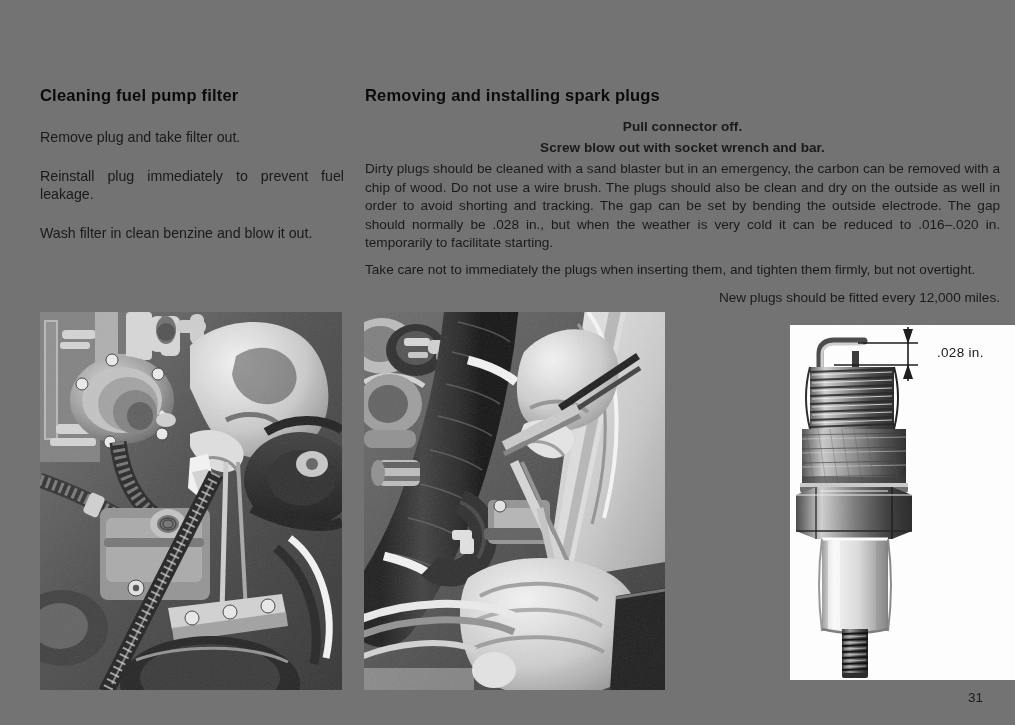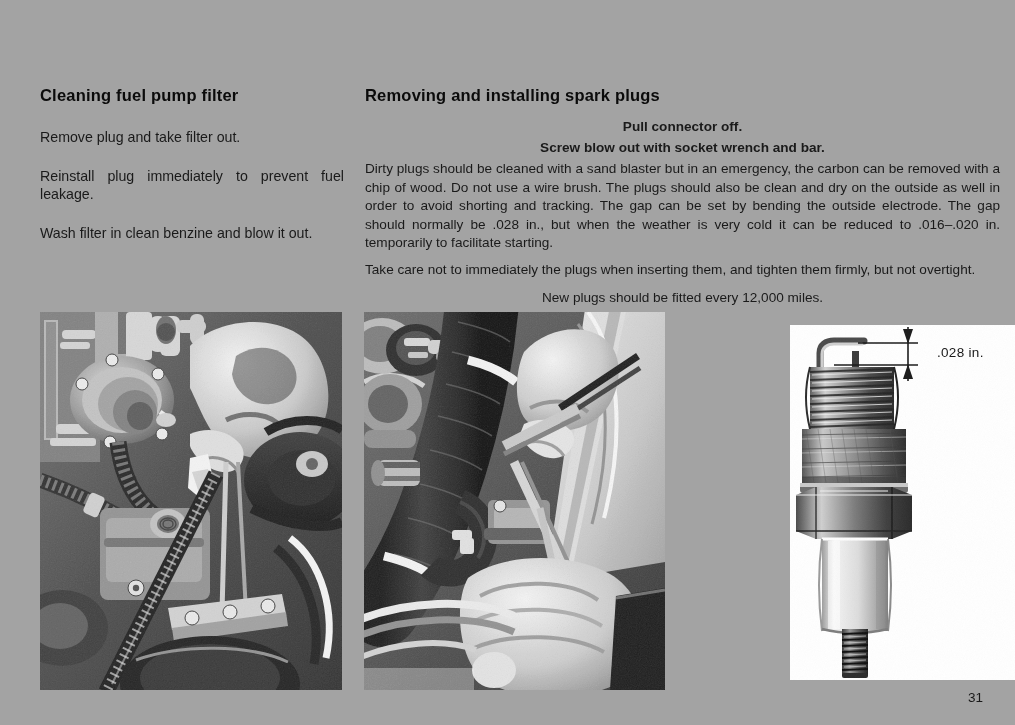--- a/index.html
+++ b/index.html
@@ -12,21 +12,21 @@
     height: 725px;
     position: relative;
     font-family: "Liberation Sans", sans-serif;
     color: #111111;
     overflow: hidden;
   }
 
   .page {
     position: absolute;
     inset: 0;
-    background: #a3a3a3;
+    background: #737373;
     padding-left: 32px;
   }
 
   
   .col-left {
     position: absolute;
     left: 40px;
     top: 86px;
     width: 304px;
   }
@@ -66,21 +66,21 @@
   .col-right .para.tight {
     margin-bottom: 3px;
     text-align: center;
     font-weight: bold;
   }
   .col-right .para.block {
     text-align: justify;
     margin-bottom: 9px;
   }
   .col-right .para.last {
-    text-align: center;
+    text-align: right;
     margin-bottom: 0;
   }
 
   
   .photo {
     position: absolute;
     overflow: hidden;
     background: #8d8d8d;
     filter: grayscale(100%) contrast(104%);
   }

